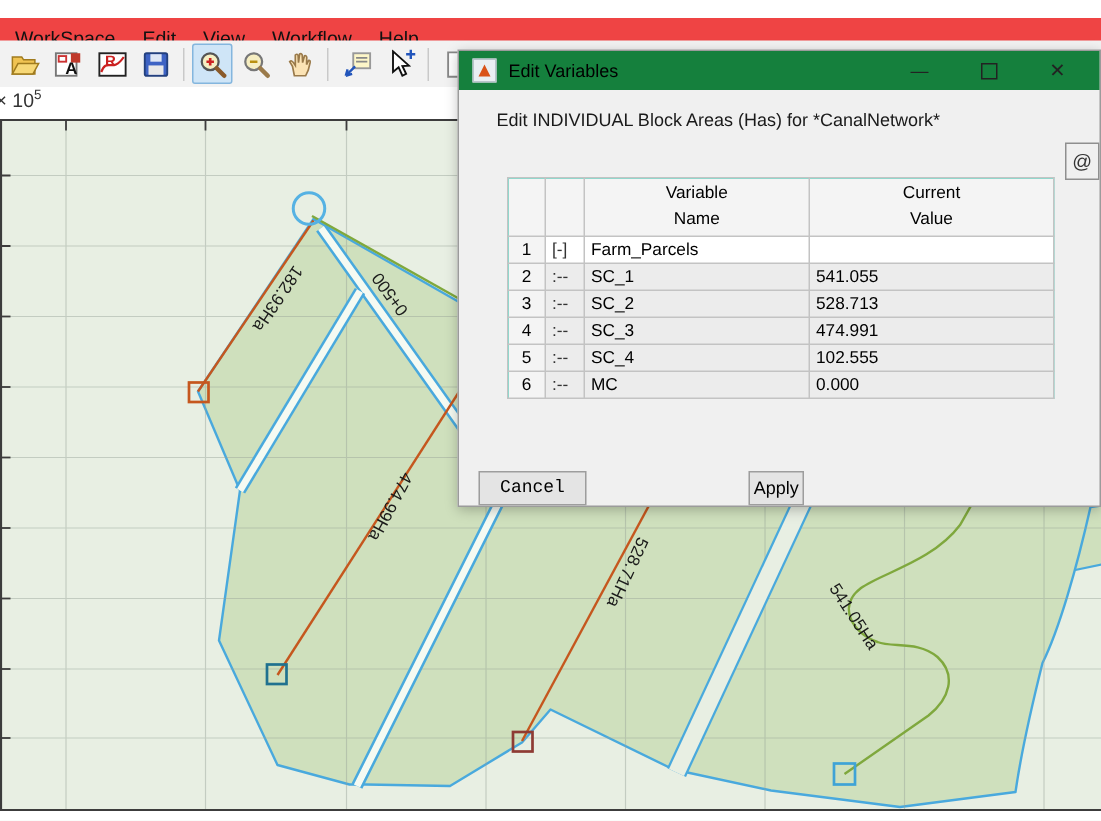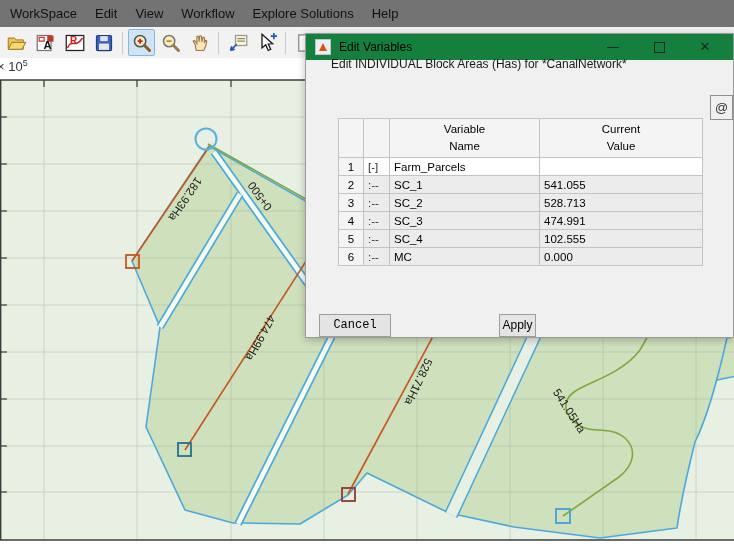--- a/index.html
+++ b/index.html
@@ -1,19 +1,19 @@
 <!DOCTYPE html>
 <html><head>
 <meta charset="utf-8">
 <style>
   html,body{margin:0;padding:0;background:#fff;}
   #app{position:relative;width:734px;height:547px;overflow:hidden;background:#fff;
        font-family:"Liberation Sans",sans-serif;-webkit-font-smoothing:antialiased;}
   
-  .menubar{position:absolute;left:0;top:0;width:734px;height:27px;background:#737373;
+  .menubar{position:absolute;left:0;top:12px;width:734px;height:27px;background:#ef4444;
            display:flex;align-items:center;font-size:13px;color:#111;}
   .menubar .mitem{padding:0 9px;line-height:27px;cursor:default;}
   .menubar .mitem:first-child{margin-left:1px;}
   
   .toolbar{position:absolute;left:0;top:27px;width:734px;height:31px;background:#f2f2f2;
            display:flex;align-items:center;padding-left:3px;box-sizing:border-box;}
   .tbtn{width:25px;height:25px;display:flex;align-items:center;justify-content:center;
         border:1px solid transparent;border-radius:2px;margin-right:2px;}
   .tbtn.active{background:#cfe5f7;border-color:#84b6de;}
   .tsep{width:1px;height:22px;background:#c9c9c9;margin:0 5px 0 3px;}
@@ -29,21 +29,21 @@
             border:1px solid #b9c4cb;box-sizing:border-box;display:flex;align-items:center;justify-content:center;}
   .dlg-icon .tri{width:0;height:0;border-left:4px solid transparent;border-right:4px solid transparent;
                  border-bottom:8px solid #d95319;}
   .dlg-title{position:absolute;left:33px;top:6px;font-size:12px;color:#000;}
   .wbtn{position:absolute;top:3px;width:26px;height:20px;text-align:center;line-height:20px;
         font-size:12px;color:#222;}
   .wbtn.min{left:294px;}
   .wbtn.max{left:340px;}
   .wbtn.max .box{display:inline-block;width:9px;height:9px;border:1px solid #222;margin-top:5px;}
   .wbtn.close{left:386px;font-size:13px;}
-  .dlg-heading{position:absolute;left:25px;top:23px;font-size:12px;color:#1a1a1a;}
+  .dlg-heading{position:absolute;left:25px;top:39px;font-size:12px;color:#1a1a1a;}
   .at-btn{position:absolute;left:404px;top:61px;width:23px;height:25px;background:#f0f0f0;
           border:1px solid #8f8f8f;box-sizing:border-box;font-size:13px;color:#333;
           text-align:center;line-height:23px;}
   
   .vtable{position:absolute;left:32px;top:84px;width:364px;border-collapse:collapse;table-layout:fixed;
           font-size:11.5px;color:#000;background:#5eead4;}
   .vtable td,.vtable th{border:1px solid #c3c3c3;padding:0 4px;height:18px;box-sizing:border-box;
           overflow:hidden;white-space:nowrap;font-weight:normal;}
   .vtable th{background:#f4f4f4;text-align:center;height:39px;line-height:1.5;}
   .vtable .numcol{width:25px;background:#f4f4f4;text-align:center;}
@@ -63,21 +63,20 @@
 </head>
 <body>
 
 <div id="app">
 
   <div class="menubar">
     <span class="mitem">WorkSpace</span>
     <span class="mitem">Edit</span>
     <span class="mitem">View</span>
     <span class="mitem">Workflow</span>
-    <span class="mitem">Explore Solutions</span>
     <span class="mitem">Help</span>
   </div>
 
   <div class="toolbar">
     <span class="tbtn">
       <svg width="20" height="20" viewBox="0 0 16 16">
           <path d="M1 4 L6 4 L7 5.5 L13 5.5 L13 13 L1 13 Z" fill="#f0c352" stroke="#a07b1e" stroke-width="0.8"></path>
           <path d="M1 13 L4 7.5 L15 7.5 L12 13 Z" fill="#f7d877" stroke="#a07b1e" stroke-width="0.8"></path>
         </svg>
     </span>

